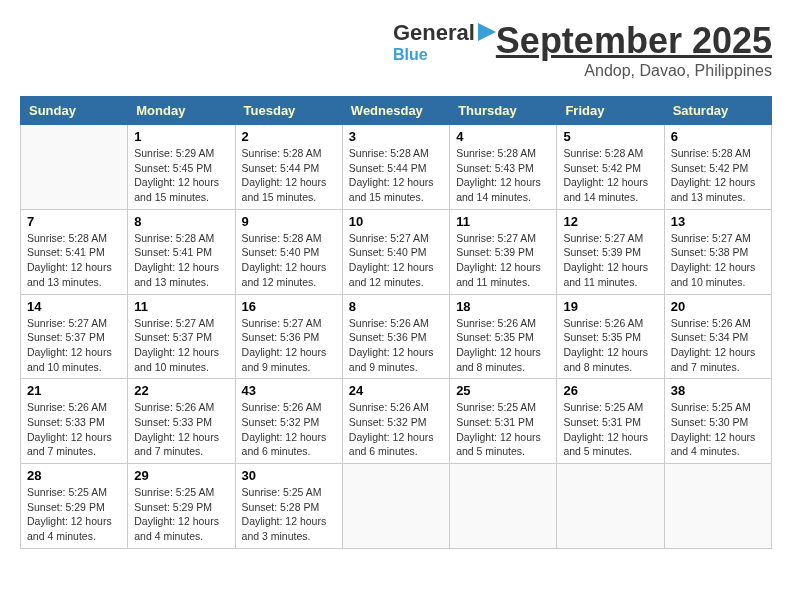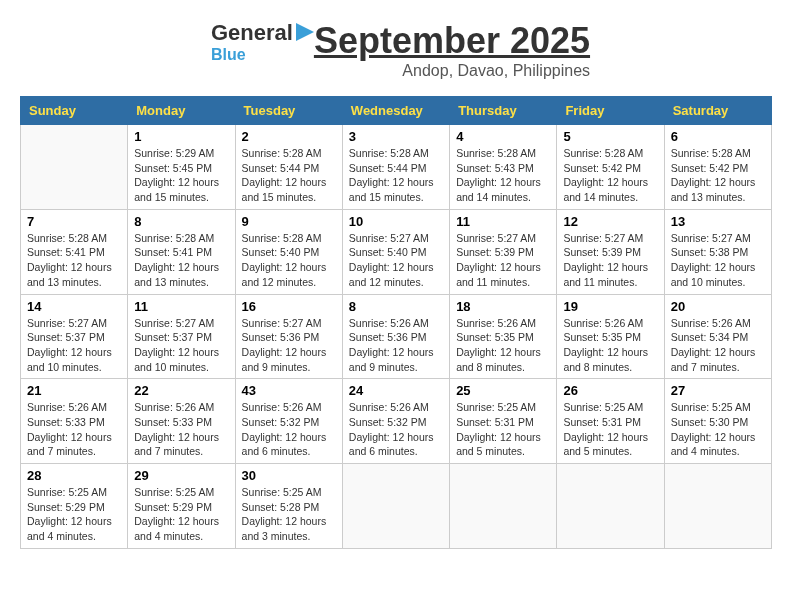--- a/index.html
+++ b/index.html
@@ -5,21 +5,21 @@
     * { box-sizing: border-box; margin: 0; padding: 0; }
     body {
       font-family: Arial, sans-serif;
       background: #fff;
       width: 792px;
       min-height: 612px;
       padding: 20px;
     }
     .header {
       display: flex;
-      justify-content: center;
+      justify-content: flex-end;
       align-items: flex-start;
       margin-bottom: 16px;
       margin-left: 9px;
     }
     .logo {
       display: flex;
       flex-direction: column;
       align-items: flex-start;
     }
     .logo-line {
@@ -39,21 +39,21 @@
       font-size: 16px;
       color: #555;
     }
     .calendar {
       width: 100%;
       border-collapse: collapse;
       font-size: 11px;
     }
     .calendar th {
       background: #2e6da4;
-      color: #fde047;
+      color: #fef9c3;
       text-align: left;
       padding: 6px 8px;
       font-size: 13px;
       border: 1px solid #2e6da4;
     }
     .calendar td {
       border: 1px solid #ccc;
       vertical-align: top;
       padding: 4px 6px;
       width: calc(100%/7);
@@ -347,21 +347,21 @@
         <td>
         <span class="day-num">26</span>
         <div class="day-info">
           Sunrise: 5:25 AM<br>
           Sunset: 5:31 PM<br>
           Daylight: 12 hours<br>
           and 5 minutes.
         </div>
       </td>
         <td>
-        <span class="day-num">27</span>
+        <span class="day-num">38</span>
         <div class="day-info">
           Sunrise: 5:25 AM<br>
           Sunset: 5:30 PM<br>
           Daylight: 12 hours<br>
           and 4 minutes.
         </div>
       </td>
       </tr>
       <tr class="week-row">
         <td>

